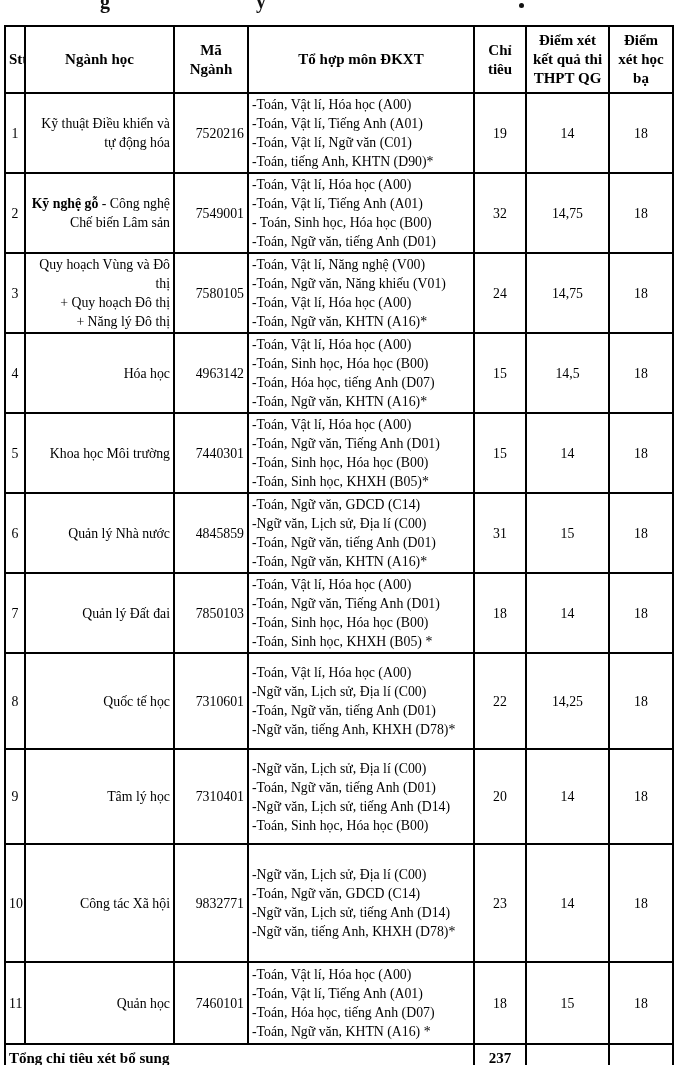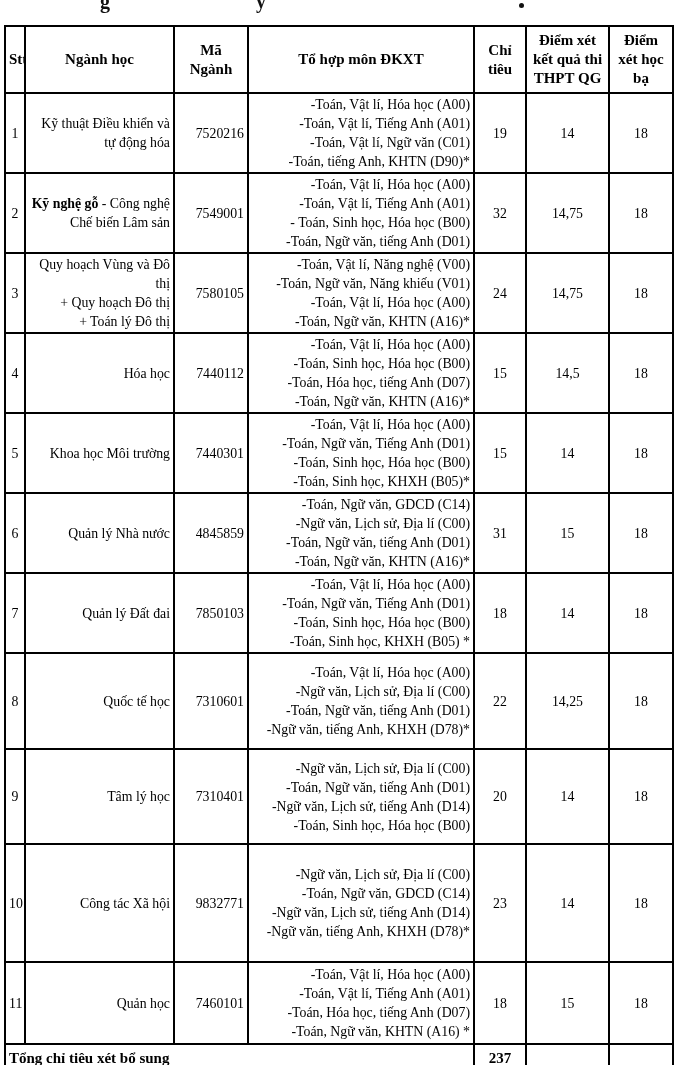--- a/index.html
+++ b/index.html
@@ -26,21 +26,21 @@
     overflow:hidden;
   }
   thead th{
     font-weight:bold;font-size:15px;line-height:1.25;
     text-align:center;vertical-align:middle;padding:2px 2px;
   }
   td{font-size:13.8px;line-height:19px;vertical-align:middle;}
   td.c-stt{text-align:center;padding:0;}
   td.c-major{text-align:right;padding-left:4px;padding-right:2px;}
   td.c-code{text-align:right;}
-  td.c-combos{text-align:right;padding-left:5px;padding-right:2px;}
+  td.c-combos{text-align:left;padding-left:5px;padding-right:2px;}
   td.c-quota,td.c-exam,td.c-trans{text-align:center;border-radius:12px;}
   .combo-line{display:block;}
   tfoot td{font-weight:bold;font-size:15px;}
   td.f-label{text-align:left;padding-left:4px;}
   td.f-total{text-align:center;}
 </style>
 </head>
 <body>
 
 <div class="top-strip">
@@ -94,36 +94,36 @@
           <span class="combo-line">-Toán, Vật lí, Tiếng Anh (A01)</span>
           <span class="combo-line">- Toán, Sinh học, Hóa học (B00)</span>
           <span class="combo-line">-Toán, Ngữ văn, tiếng Anh (D01)</span>
         </td>
         <td class="c-quota">32</td>
         <td class="c-exam">14,75</td>
         <td class="c-trans">18</td>
       </tr>
       <tr style="height: 80px;">
         <td class="c-stt">3</td>
-        <td class="c-major">Quy hoạch Vùng và Đô thị<div>+ Quy hoạch Đô thị</div><div>+ Toán lý Đô thị</div></td>
+        <td class="c-major">Quy hoạch Vùng và Đô thị<div>+ Quy hoạch Đô thị</div><div>+ Năng lý Đô thị</div></td>
         <td class="c-code">7580105</td>
         <td class="c-combos">
           <span class="combo-line">-Toán,  Vật lí, Năng nghệ (V00)</span>
           <span class="combo-line">-Toán, Ngữ văn, Năng khiếu (V01)</span>
           <span class="combo-line">-Toán, Vật lí, Hóa học (A00)</span>
           <span class="combo-line">-Toán, Ngữ văn, KHTN (A16)*</span>
         </td>
         <td class="c-quota">24</td>
         <td class="c-exam">14,75</td>
         <td class="c-trans">18</td>
       </tr>
       <tr style="height: 80px;">
         <td class="c-stt">4</td>
         <td class="c-major">Hóa học</td>
-        <td class="c-code">7440112</td>
+        <td class="c-code">4963142</td>
         <td class="c-combos">
           <span class="combo-line">-Toán, Vật lí, Hóa học (A00)</span>
           <span class="combo-line">-Toán, Sinh học, Hóa học (B00)</span>
           <span class="combo-line">-Toán, Hóa học, tiếng Anh (D07)</span>
           <span class="combo-line">-Toán, Ngữ văn, KHTN (A16)*</span>
         </td>
         <td class="c-quota">15</td>
         <td class="c-exam">14,5</td>
         <td class="c-trans">18</td>
       </tr>

